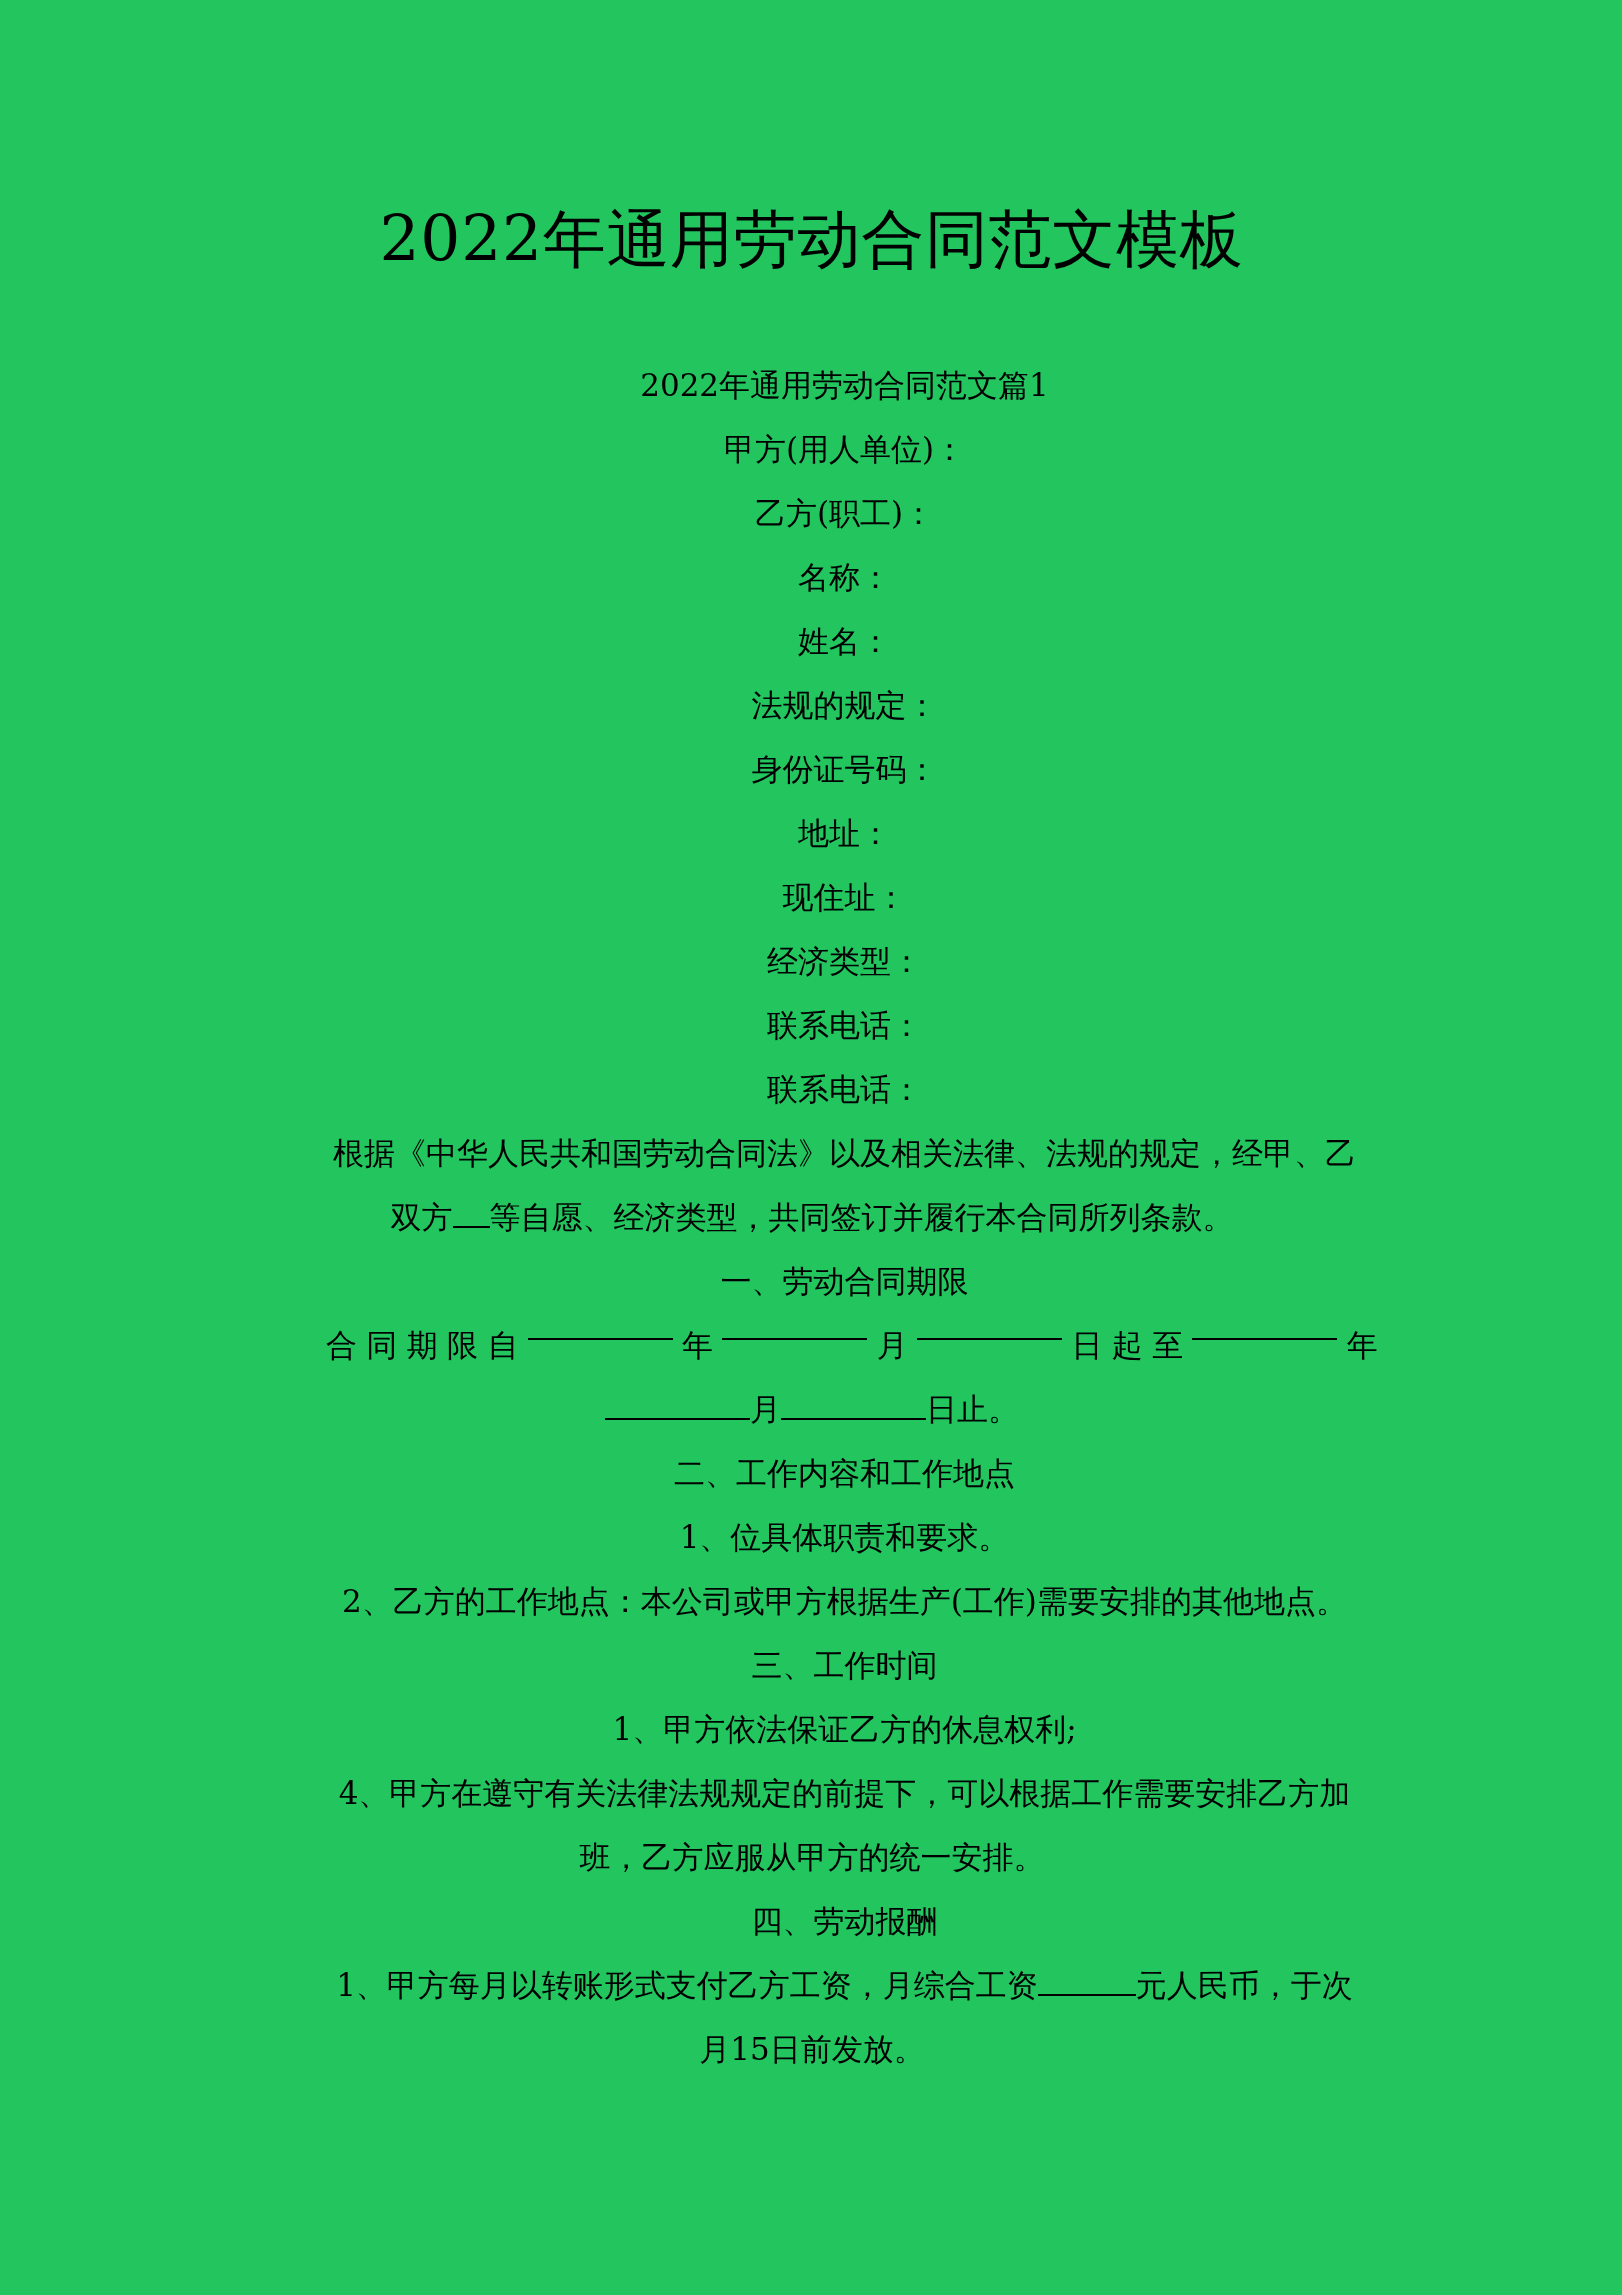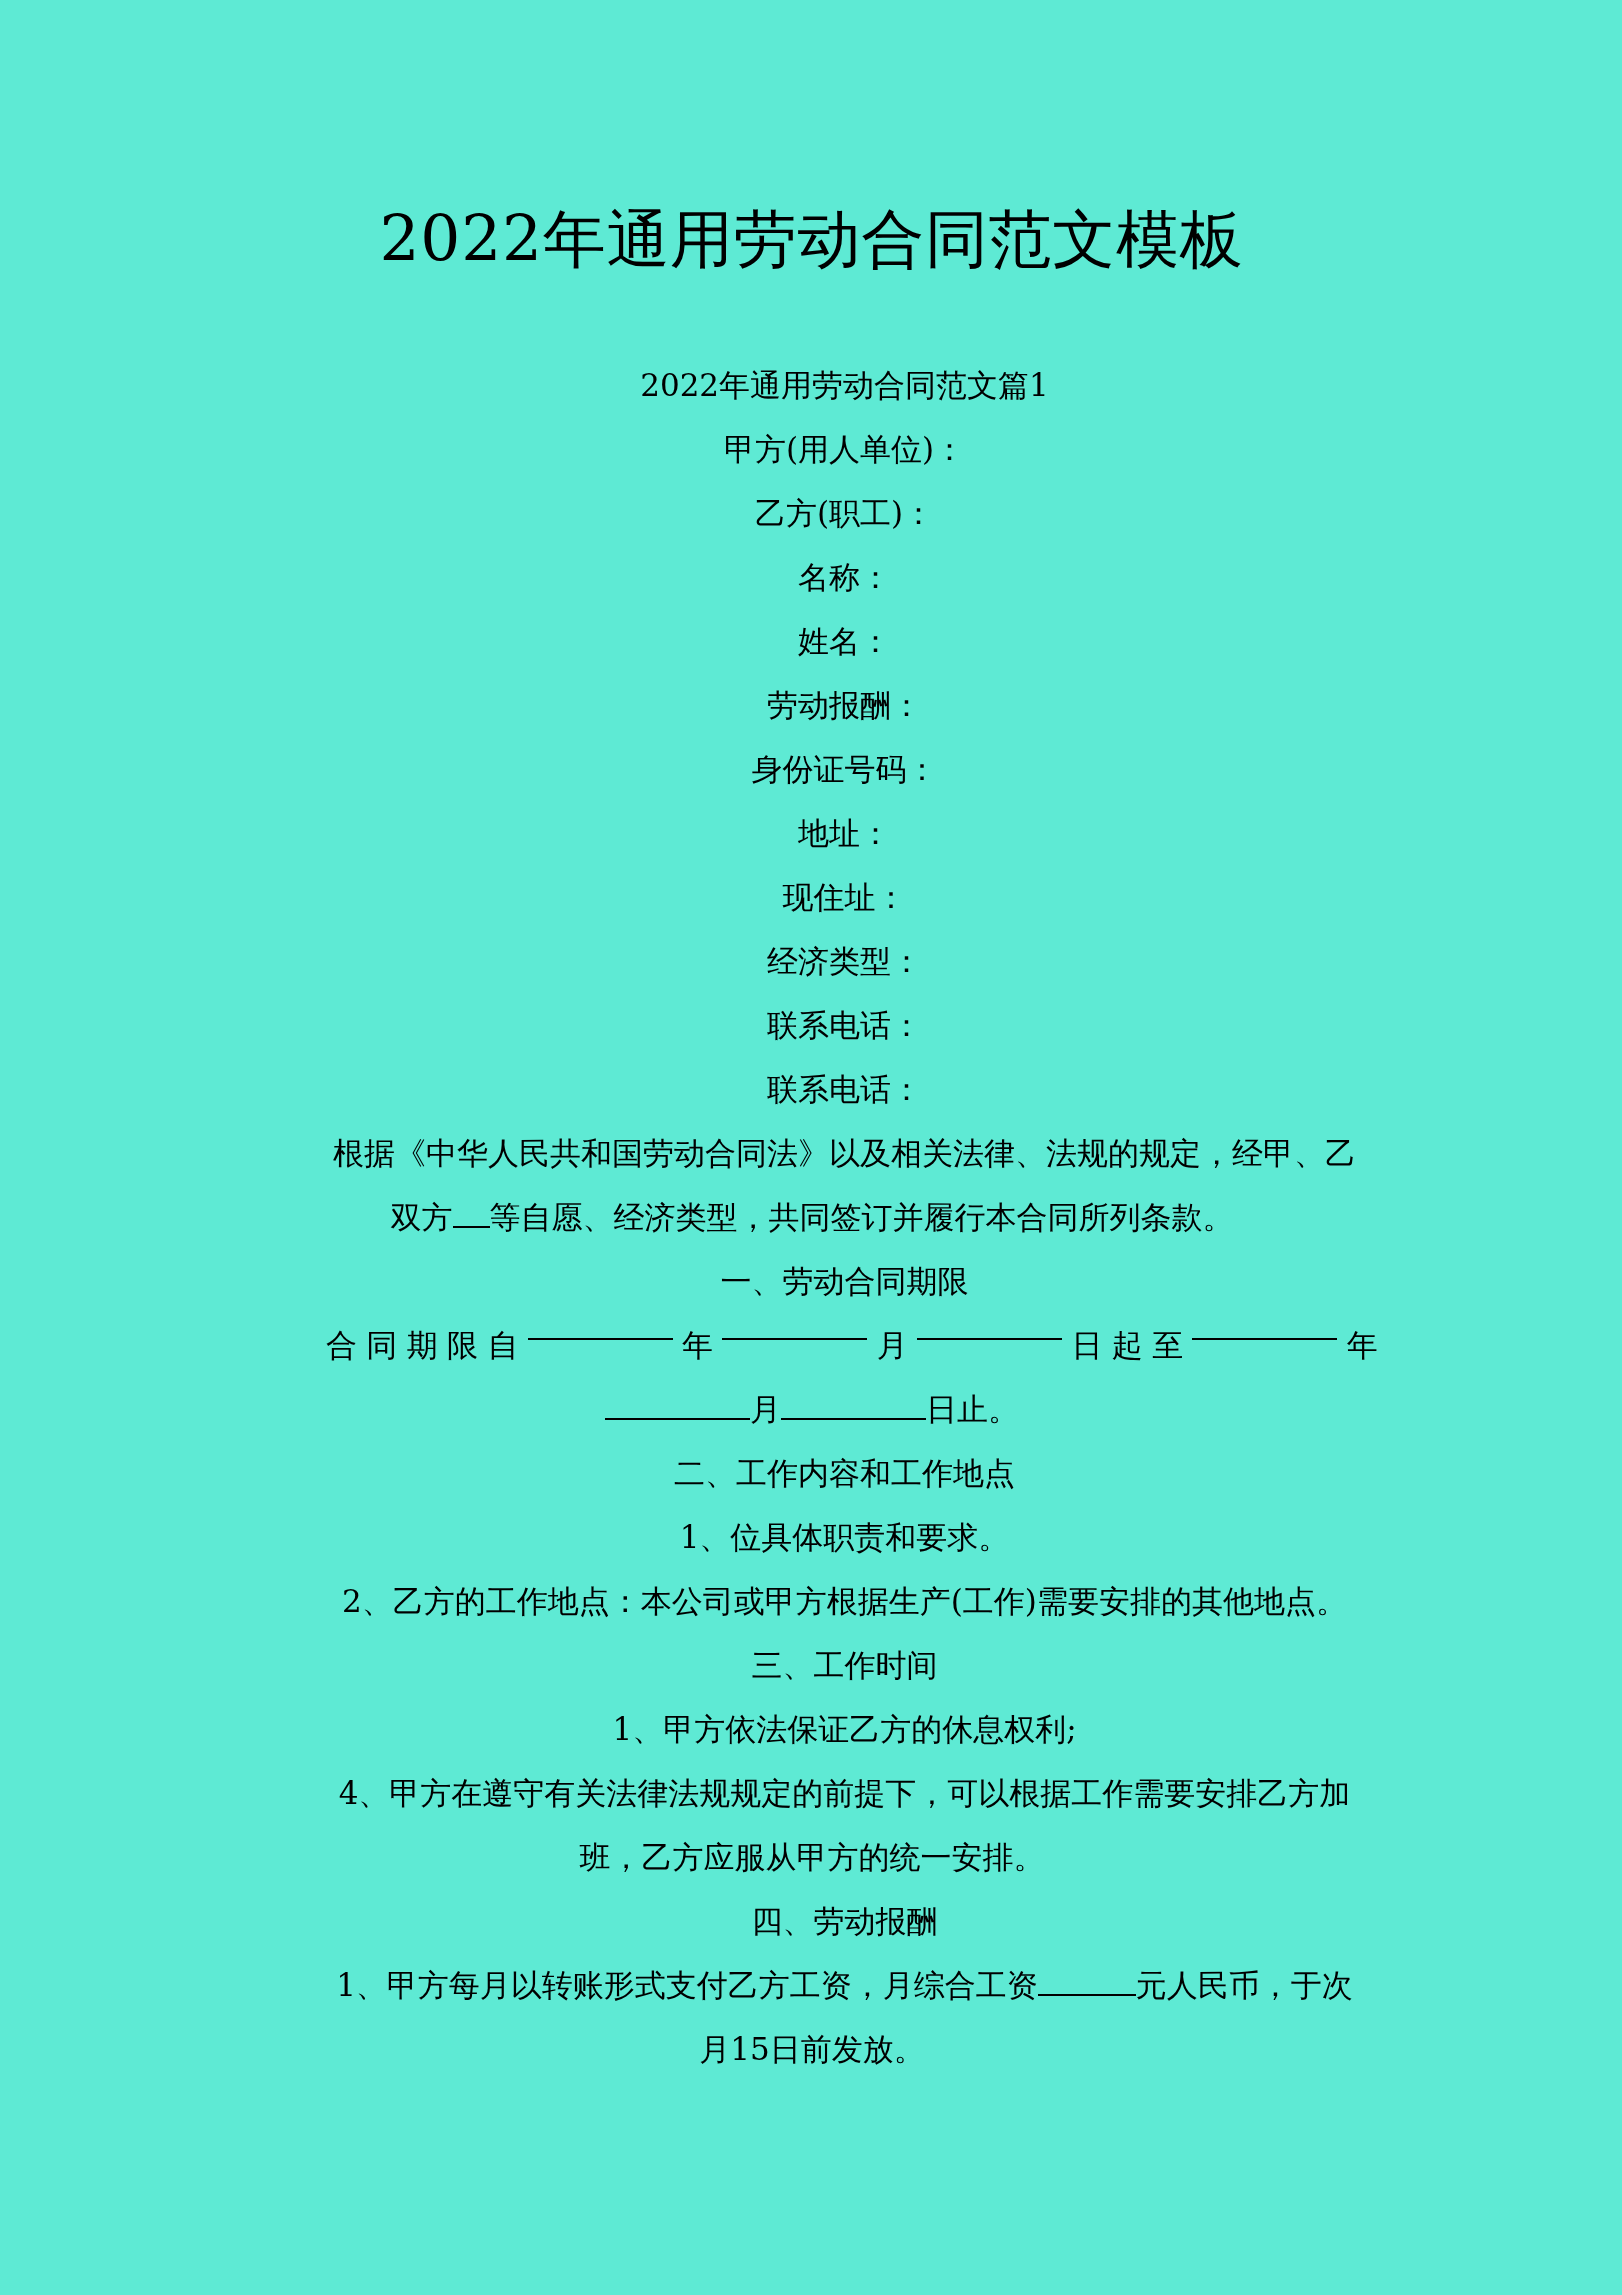--- a/index.html
+++ b/index.html
@@ -1,18 +1,18 @@
 <!DOCTYPE html>
 <html style="font-size:10.5px"><head>
 <meta charset="utf-8">
 <style>
   html, body { margin:0; padding:0; background:#ffffff; }
   body { width:1623px; height:2295px; position:relative; overflow:hidden;
          font-family:"DejaVu Serif","Liberation Serif",serif; color:#000; }
-  .page { position:absolute; left:0; top:0; width:1623px; height:2295px; background:#5eead4; }
+  .page { position:absolute; left:0; top:0; width:1623px; height:2295px; background:#22c55e; }
   .title { position:absolute; left:0; width:1623px; top:200px; text-align:center;
            font-size:63px; line-height:79px; letter-spacing:0.7px; }
   .body { position:absolute; left:246px; width:1132px; top:353px;
           font-size:31px; line-height:64px;text-align:center; }
   .line { white-space:nowrap; height:64px; }
   .ind { padding-left:65px; }
   .justify-line { display:flex; justify-content:space-between; padding-left:80px; }
   .blank { display:inline-block; border-bottom:2px solid #000; height:25px; vertical-align:baseline; }
   .b-220 { width:145px; }
   .b-150 { width:98px; }
@@ -26,21 +26,21 @@
   <div class="title">2022年通用劳动合同范文模板</div>
 
   <div class="body">
 
     <div class="line ind">2022年通用劳动合同范文篇1</div>
 
     <div class="line ind">甲方(用人单位)：</div>
     <div class="line ind">乙方(职工)：</div>
     <div class="line ind">名称：</div>
     <div class="line ind">姓名：</div>
-    <div class="line ind">劳动报酬：</div>
+    <div class="line ind">法规的规定：</div>
     <div class="line ind">身份证号码：</div>
     <div class="line ind">地址：</div>
     <div class="line ind">现住址：</div>
     <div class="line ind">经济类型：</div>
     <div class="line ind">联系电话：</div>
     <div class="line ind">联系电话：</div>
 
     <div class="line ind">根据《中华人民共和国劳动合同法》以及相关法律、法规的规定，经甲、乙</div>
     <div class="line">
       <span>双方</span><span class="blank b-60"></span><span>等自愿、经济类型，共同签订并履行本合同所列条款。</span>

